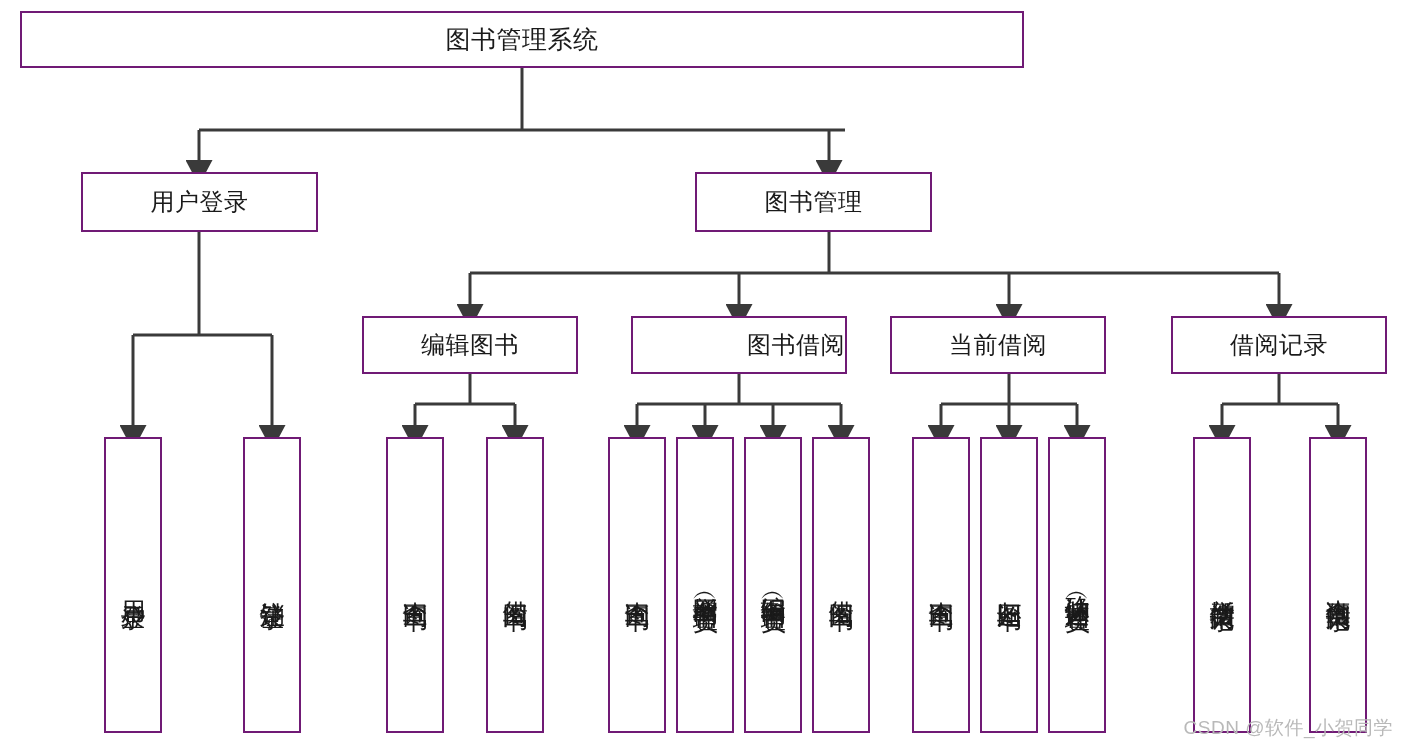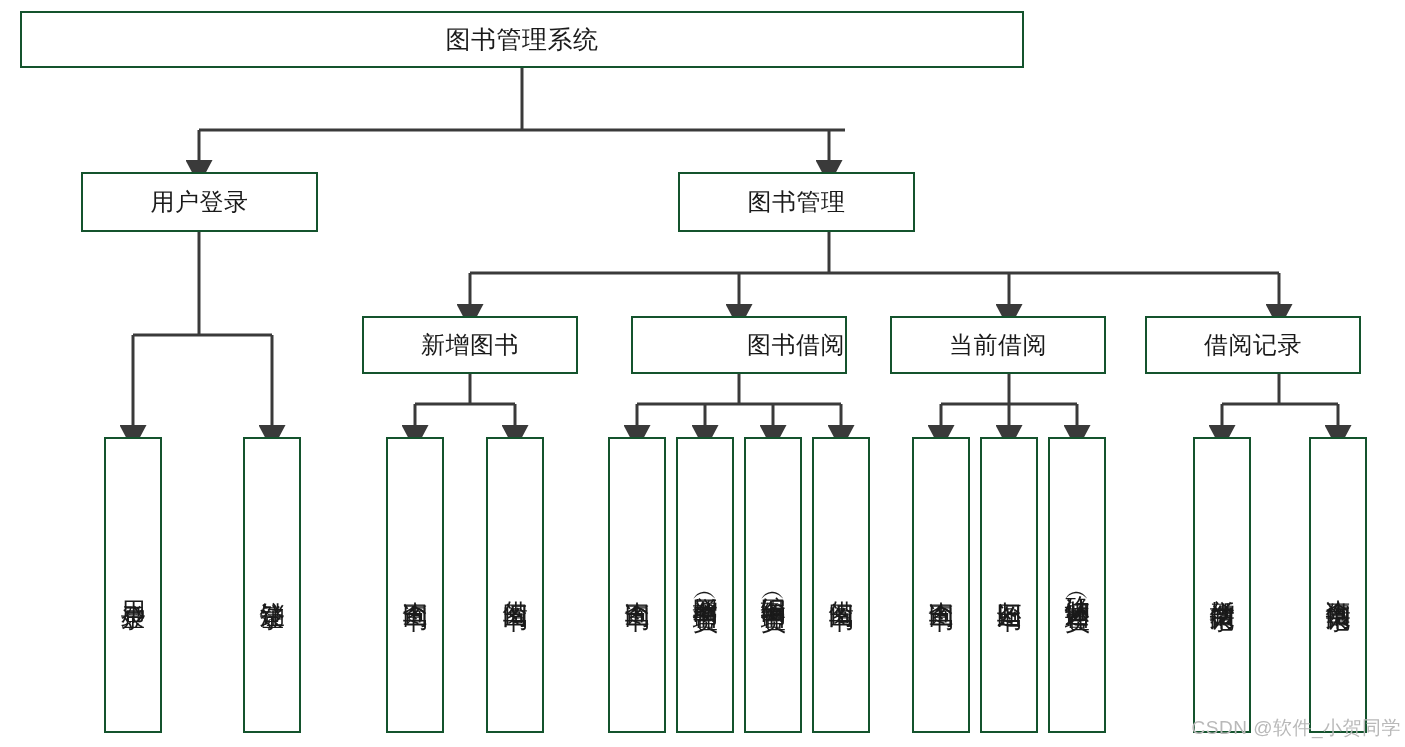--- a/index.html
+++ b/index.html
@@ -23,21 +23,21 @@
     left: 0;
     top: 0;
     width: 1405px;
     height: 747px;
   }
   
   .node {
     position: absolute;
     box-sizing: border-box;
     background: #ffffff;
-    border: 2px solid #14532d;
+    border: 2px solid #701a75;
     display: flex;
     align-items: center;
     justify-content: center;
     z-index: 2;
   }
   .node .label {
     color: #1a1a1a;
     line-height: 1.15;
     white-space: nowrap;
   }
@@ -65,21 +65,21 @@
     letter-spacing: 2px;
     white-space: normal;
   }
   
   .node.leaf {
     align-items: center;
     padding-top: 0;
   }
   #watermark {
     position: absolute;
-    right: 4px;
+    right: 12px;
     bottom: 6px;
     font-size: 19px;
     color: #b9b9b9;
     z-index: 3;
     white-space: nowrap;
     letter-spacing: 0.5px;
   }
 </style>
 </head>
 <body>
@@ -136,34 +136,34 @@
     </g>
   </svg>
 
   <div class="node horiz root" style="left:20px; top:11px; width:1004px; height:57px;">
     <span class="label">图书管理系统</span>
   </div>
 
   <div class="node horiz mid" style="left:81px; top:172px; width:237px; height:60px;">
     <span class="label">用户登录</span>
   </div>
-  <div class="node horiz mid" style="left:678px; top:172px; width:237px; height:60px;">
+  <div class="node horiz mid" style="left:695px; top:172px; width:237px; height:60px;">
     <span class="label">图书管理</span>
   </div>
 
   <div class="node horiz mid" style="left:362px; top:316px; width:216px; height:58px;">
-    <span class="label">新增图书</span>
+    <span class="label">编辑图书</span>
   </div>
   <div class="node horiz mid" style="left:631px; top:316px; width:216px; height:58px;justify-content:flex-end;">
     <span class="label">图书借阅</span>
   </div>
   <div class="node horiz mid" style="left:890px; top:316px; width:216px; height:58px;">
     <span class="label">当前借阅</span>
   </div>
-  <div class="node horiz mid" style="left:1145px; top:316px; width:216px; height:58px;">
+  <div class="node horiz mid" style="left:1171px; top:316px; width:216px; height:58px;">
     <span class="label">借阅记录</span>
   </div>
 
   <div class="node leaf" style="left:104px; top:437px; width:58px; height:296px;">
     <span class="label">用户登录</span>
   </div>
   <div class="node leaf" style="left:243px; top:437px; width:58px; height:296px;">
     <span class="label">注销登录</span>
   </div>
 

